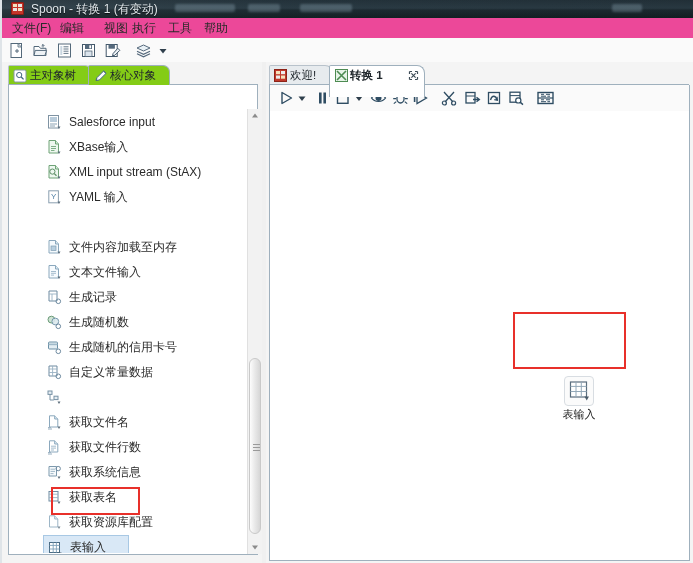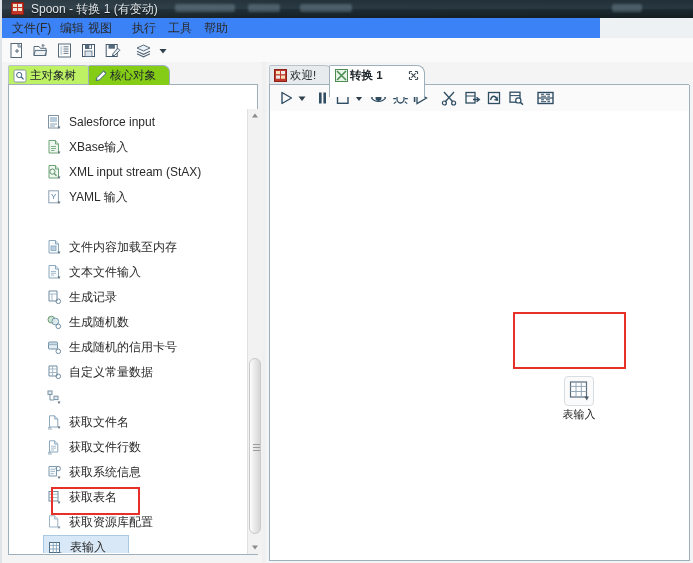--- a/index.html
+++ b/index.html
@@ -33,42 +33,42 @@
   .title-icon i:nth-child(4){left:6px;top:5px;width:4px;height:3px;}
   .title-text{
     position:absolute;left:31px;top:1px;height:16px;line-height:16px;
     font-size:12px;color:#dfe6ea;white-space:nowrap;
     text-shadow:0 1px 1px rgba(0,0,0,.7);
   }
   .title-blur{position:absolute;top:4px;height:8px;background:rgba(160,185,200,.30);border-radius:2px;filter:blur(1px);}
 
   
   .menubar{
-    position:absolute;left:0;top:18px;width:600px;height:20px;
-    background:#3b82f6;border-bottom:1px solid #e2e2e2;
+    position:absolute;left:0;top:18px;width:693px;height:20px;
+    background:#ec4899;border-bottom:1px solid #e2e2e2;
   }
   .menubar .mi{
     position:absolute;top:2px;height:16px;line-height:16px;
     font-size:12px;color:#2b2b2b;padding:0 4px;white-space:nowrap;cursor:default;
   }
 
   
   .toolbar{
     position:absolute;left:0;top:38px;width:693px;height:24px;
     background:#fafafa;border-bottom:1px solid #dcdcdc;
   }
   .tb-ico{position:absolute;top:4px;width:17px;height:17px;cursor:default;}
 
   
   .leftpanel{position:absolute;left:0;top:62px;width:266px;height:501px;background:#f4f4f4;}
   .lp-tabs{position:absolute;left:8px;top:3px;width:250px;height:20px;}
   .lp-tab{
     position:absolute;top:0;height:20px;box-sizing:border-box;
     border:1px solid #b8c2cb;border-bottom:none;
-    border-radius:2px 7px 0 0;background:#bef264;
+    border-radius:2px 7px 0 0;background:#84cc16;
     font-size:11.5px;color:#20272c;line-height:19px;padding-left:21px;padding-right:7px;
     white-space:nowrap;cursor:default;
   }
   .lp-tab.active{background:#84cc16;border-color:#9fb0bd;z-index:3;}
   .lp-tabline{position:absolute;left:8px;top:22px;width:250px;height:1px;background:#9fb0bd;}
   .lp-body{
     position:absolute;left:8px;top:23px;width:250px;height:470px;
     background:#ffffff;border:1px solid #9fb0bd;border-top:none;box-sizing:border-box;
   }
   .search-row{position:absolute;left:0;top:0;width:248px;height:27px;background:#f7f7f7;border-bottom:1px solid #e3e3e3;}
@@ -160,21 +160,21 @@
     <div class="title-text">Spoon - 转换 1 (有变动)</div>
     <div class="title-blur" style="left:175px;width:60px;"></div>
     <div class="title-blur" style="left:248px;width:32px;"></div>
     <div class="title-blur" style="left:300px;width:52px;"></div>
     <div class="title-blur" style="left:612px;width:30px;"></div>
   </div>
 
   <div class="menubar">
     <div class="mi" style="left:8px;">文件(F)</div>
     <div class="mi" style="left:56px;">编辑</div>
-    <div class="mi" style="left:84px;">视图</div>
+    <div class="mi" style="left:100px;">视图</div>
     <div class="mi" style="left:128px;">执行</div>
     <div class="mi" style="left:164px;">工具</div>
     <div class="mi" style="left:200px;">帮助</div>
   </div>
 
   <div class="toolbar">
 
     <div class="tb-ico" style="left:8px;">
       <svg width="17" height="17" viewBox="0 0 17 17">
         <rect x="3" y="1.5" width="10.5" height="14" fill="#fff" stroke="#54697a" stroke-width="1"></rect>

